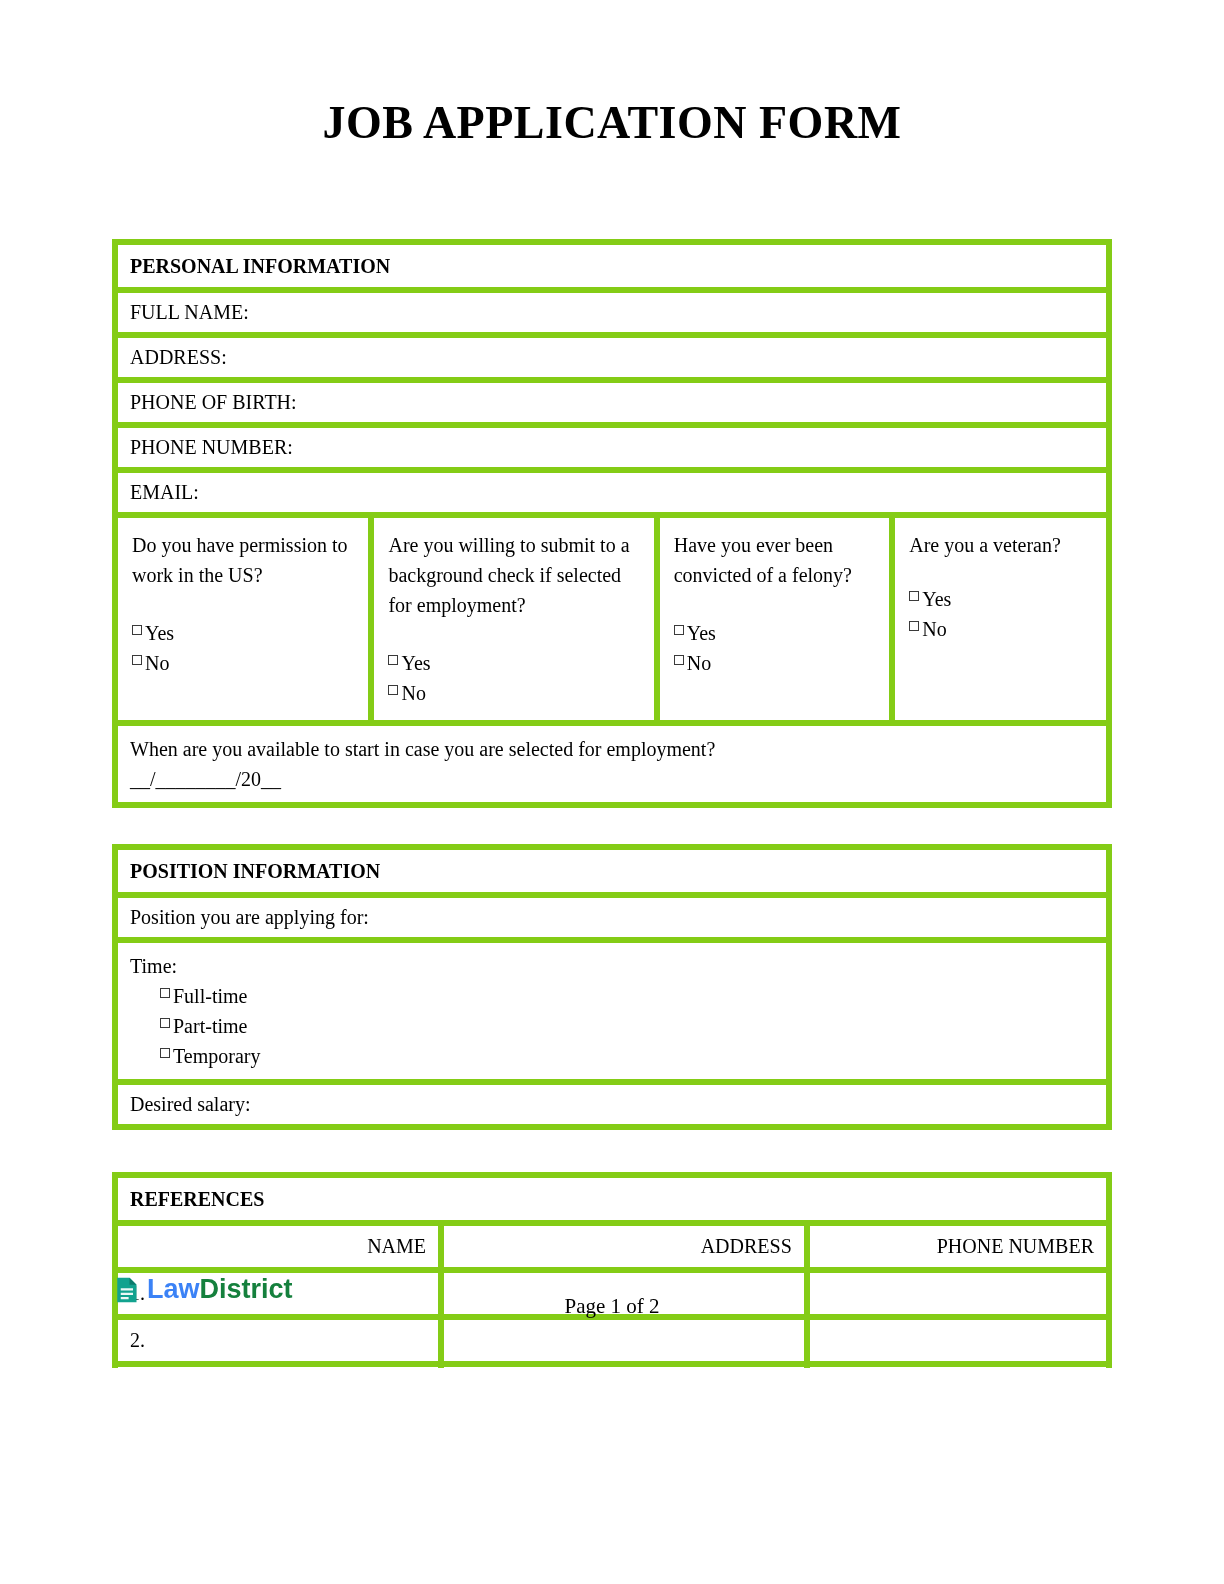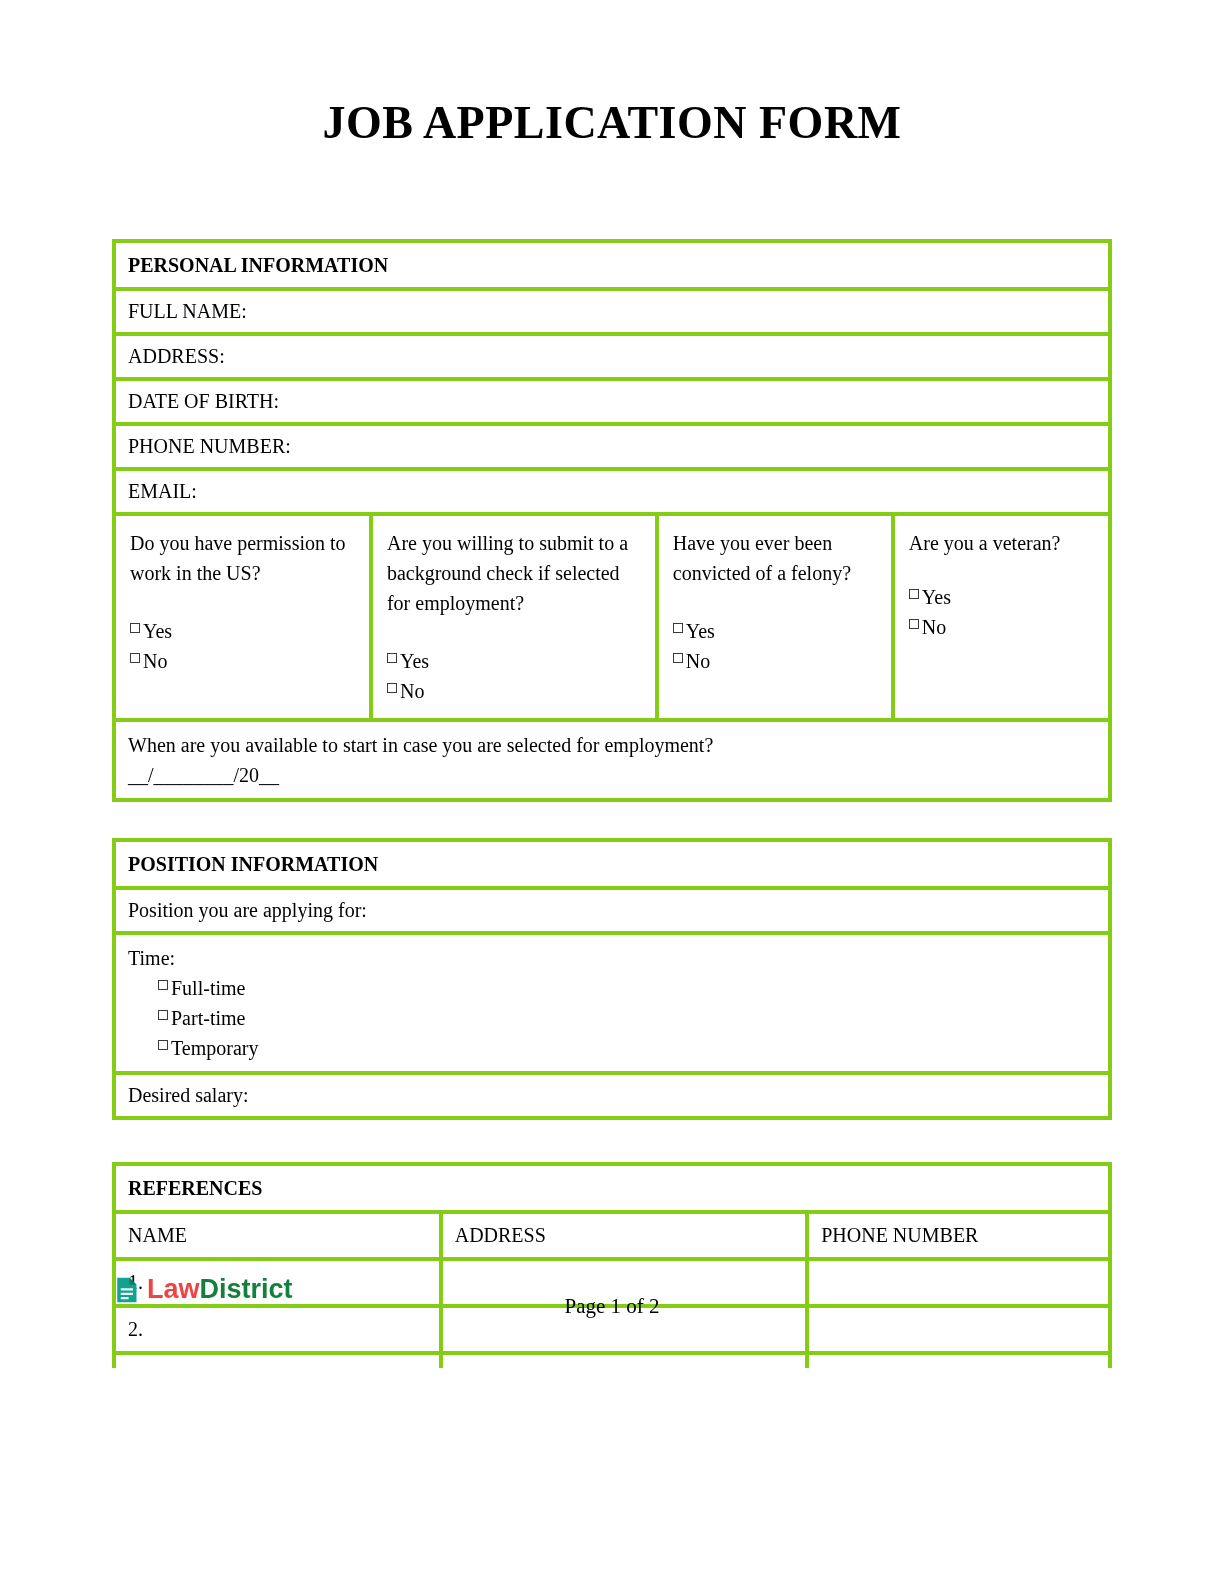--- a/index.html
+++ b/index.html
@@ -24,21 +24,21 @@
     font-weight: bold;
     letter-spacing: 0.5px;
   }
 
   table.form {
     width: 100%;
     border-collapse: collapse;
     table-layout: fixed;
   }
   table.form td {
-    border: 4px solid #84cc16;
+    border: 6px solid #84cc16;
     font-size: 20px;
     text-align: left;
     vertical-align: middle;
     padding: 8px 12px;
   }
   td.section-header {
     text-align: center;
     font-weight: bold;
     font-size: 24px;
     height: 48px;
@@ -69,21 +69,21 @@
   td.availability-cell { padding: 10px 12px; line-height: 30px; vertical-align: top; }
 
   td.time-cell { vertical-align: top; padding: 12px 12px; line-height: 30px; }
   .time-options { margin-left: 30px; }
 
   table.personal { margin-top: 90px; }
   table.position { margin-top: 36px; }
   table.references { margin-top: 42px; }
 
   table.references td.col-header {
-    text-align: left;
+    text-align: right;
     height: 47px;
   }
   table.references td.ref-cell { height: 47px; }
   table.references tr.last-row td { border-bottom: none; height: 56px; vertical-align: top; padding-top: 12px; }
 
   .footer {
     position: absolute;
     left: 112px;
     right: 112px;
     bottom: 60px;
@@ -92,21 +92,21 @@
   .logo {
     position: absolute;
     left: 0;
     top: 0;
     display: flex;
     align-items: center;
     gap: 7px;
     font-family: "Liberation Sans", sans-serif;
     font-size: 27px;
   }
-  .logo .law { font-weight: bold; color: #ef4444; }
+  .logo .law { font-weight: bold; color: #3b82f6; }
   .logo .district { font-weight: bold; color: #15803d; margin-top: 14px; }
   .page-indicator {
     position: absolute;
     left: 0;
     right: 0;
     top: 4px;
     text-align: center;
     font-size: 21px;
     color: #000000;
     margin-top: 16px;
@@ -136,21 +136,21 @@
           <span>FULL NAME:</span>
         </td>
       </tr>
       <tr>
         <td colspan="4" class="field-row">
           <span>ADDRESS:</span>
         </td>
       </tr>
       <tr>
         <td colspan="4" class="field-row">
-          <span>DATE OF BIRTH:</span>
+          <span>PHONE OF BIRTH:</span>
         </td>
       </tr>
       <tr>
         <td colspan="4" class="field-row">
           <span>PHONE NUMBER:</span>
         </td>
       </tr>
       <tr>
         <td colspan="4" class="field-row">
           <span>EMAIL:</span>

